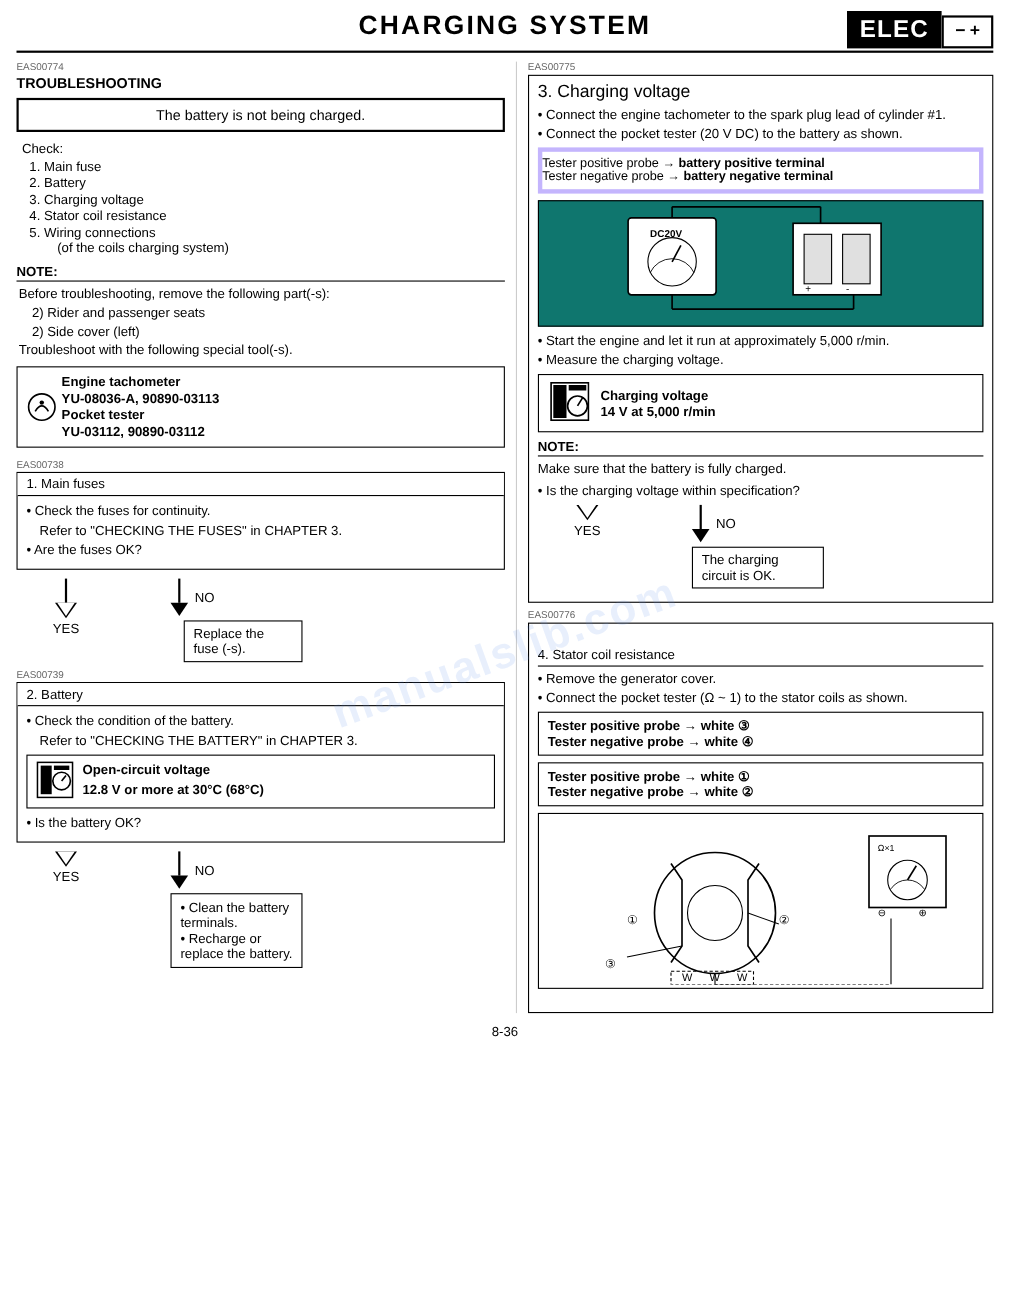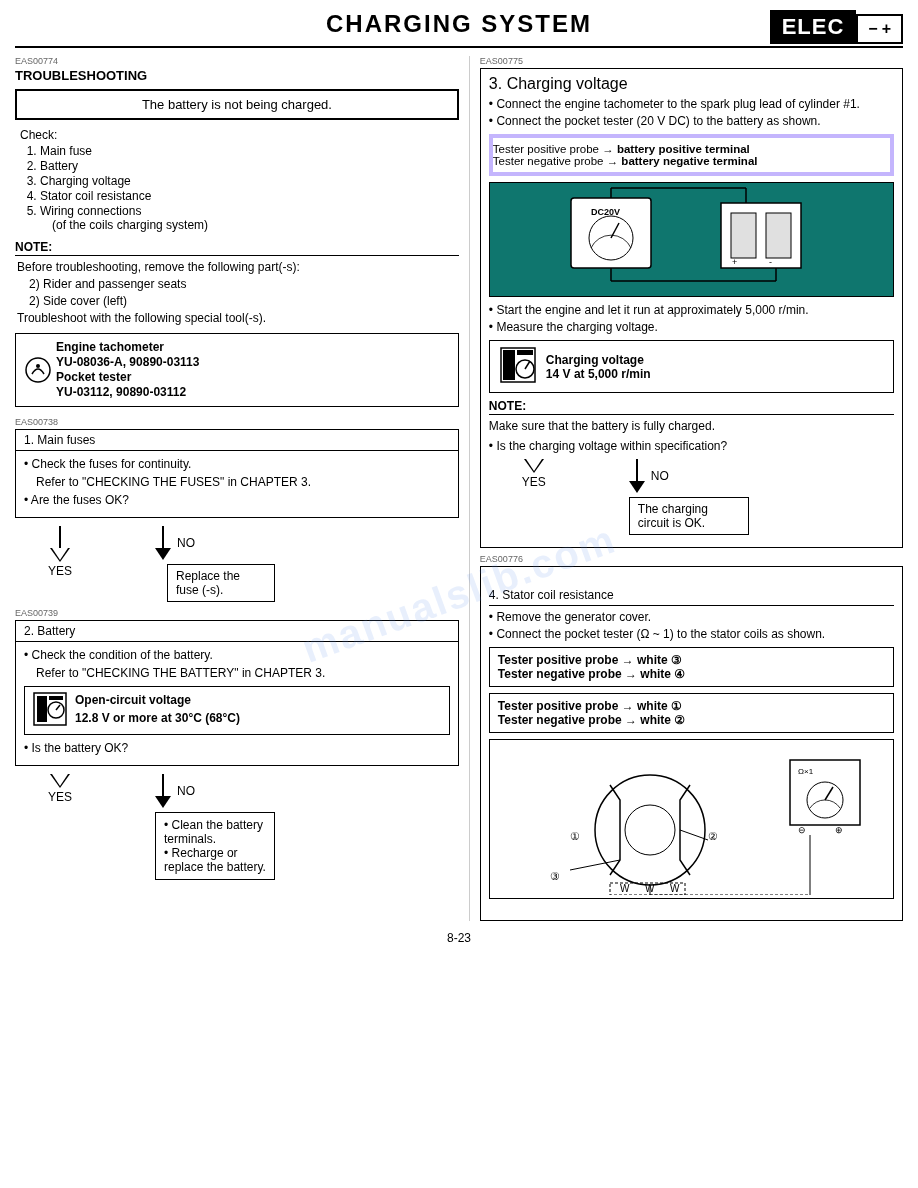--- a/index.html
+++ b/index.html
@@ -529,14 +529,14 @@
 
             <line x1="160" y1="145" x2="160" y2="155" stroke="#000" stroke-width="1"></line>
             <line x1="160" y1="155" x2="320" y2="155" stroke="#000" stroke-width="1" stroke-dasharray="3,2"></line>
             <line x1="320" y1="155" x2="320" y2="95" stroke="#000" stroke-width="1"></line>
           </svg>
         </div>
       </div>
     </div>
   </div>
 
-  <div class="page-number">8-23</div>
+  <div class="page-number">8-36</div>
 </div>
 
 </body></html>

